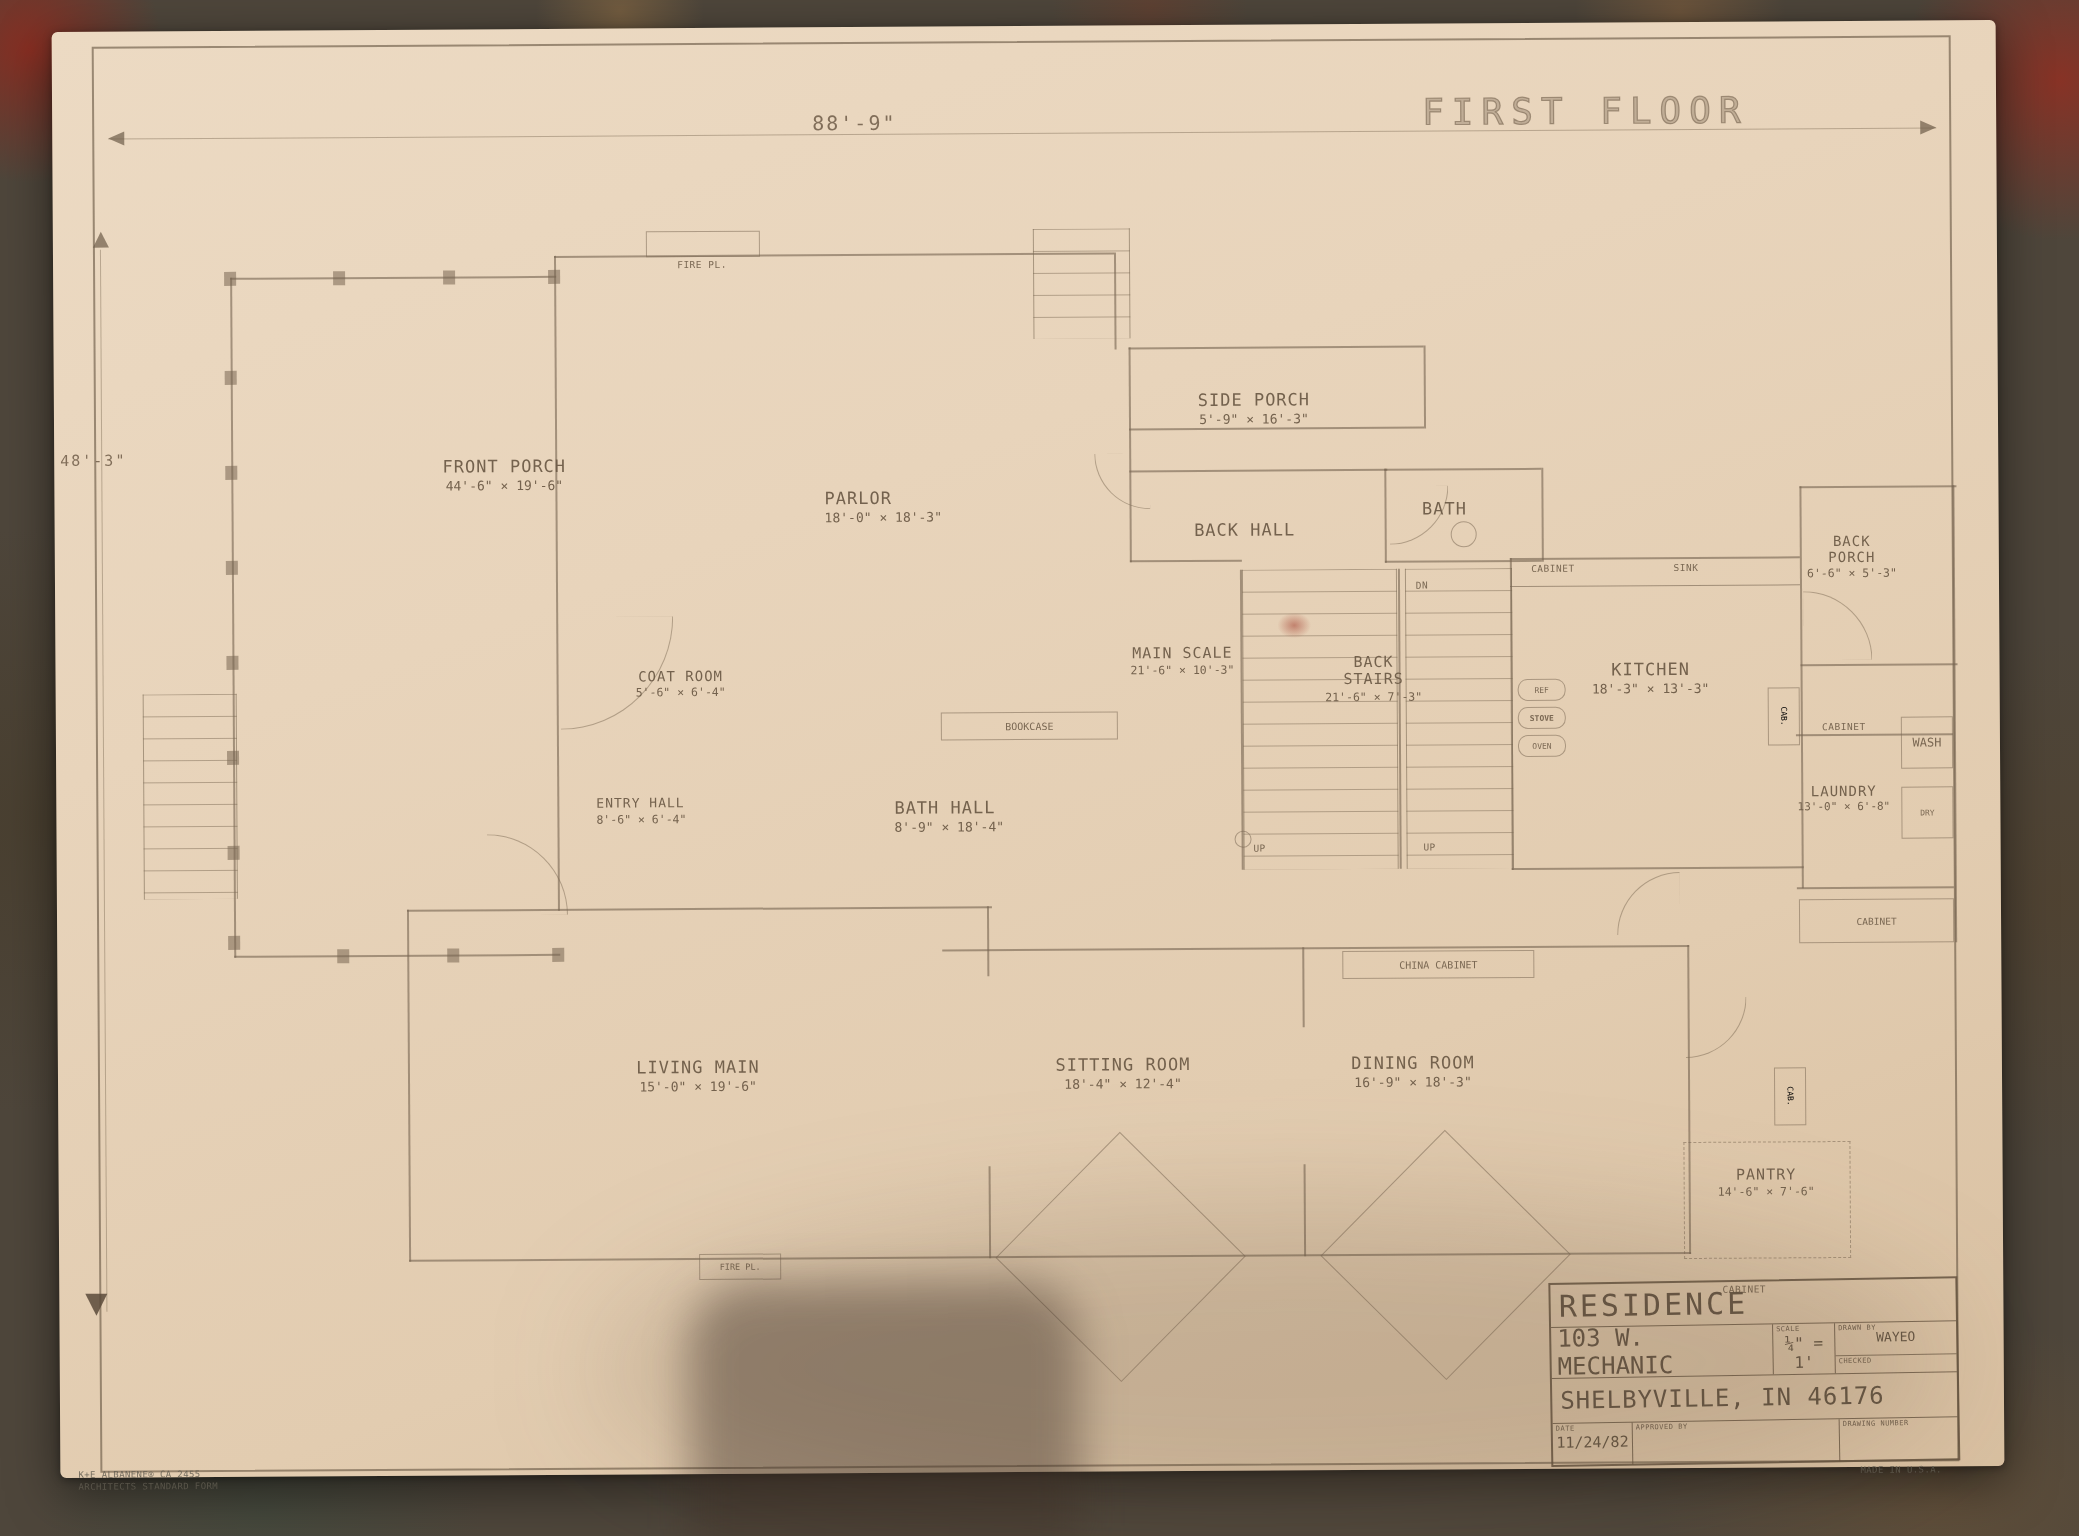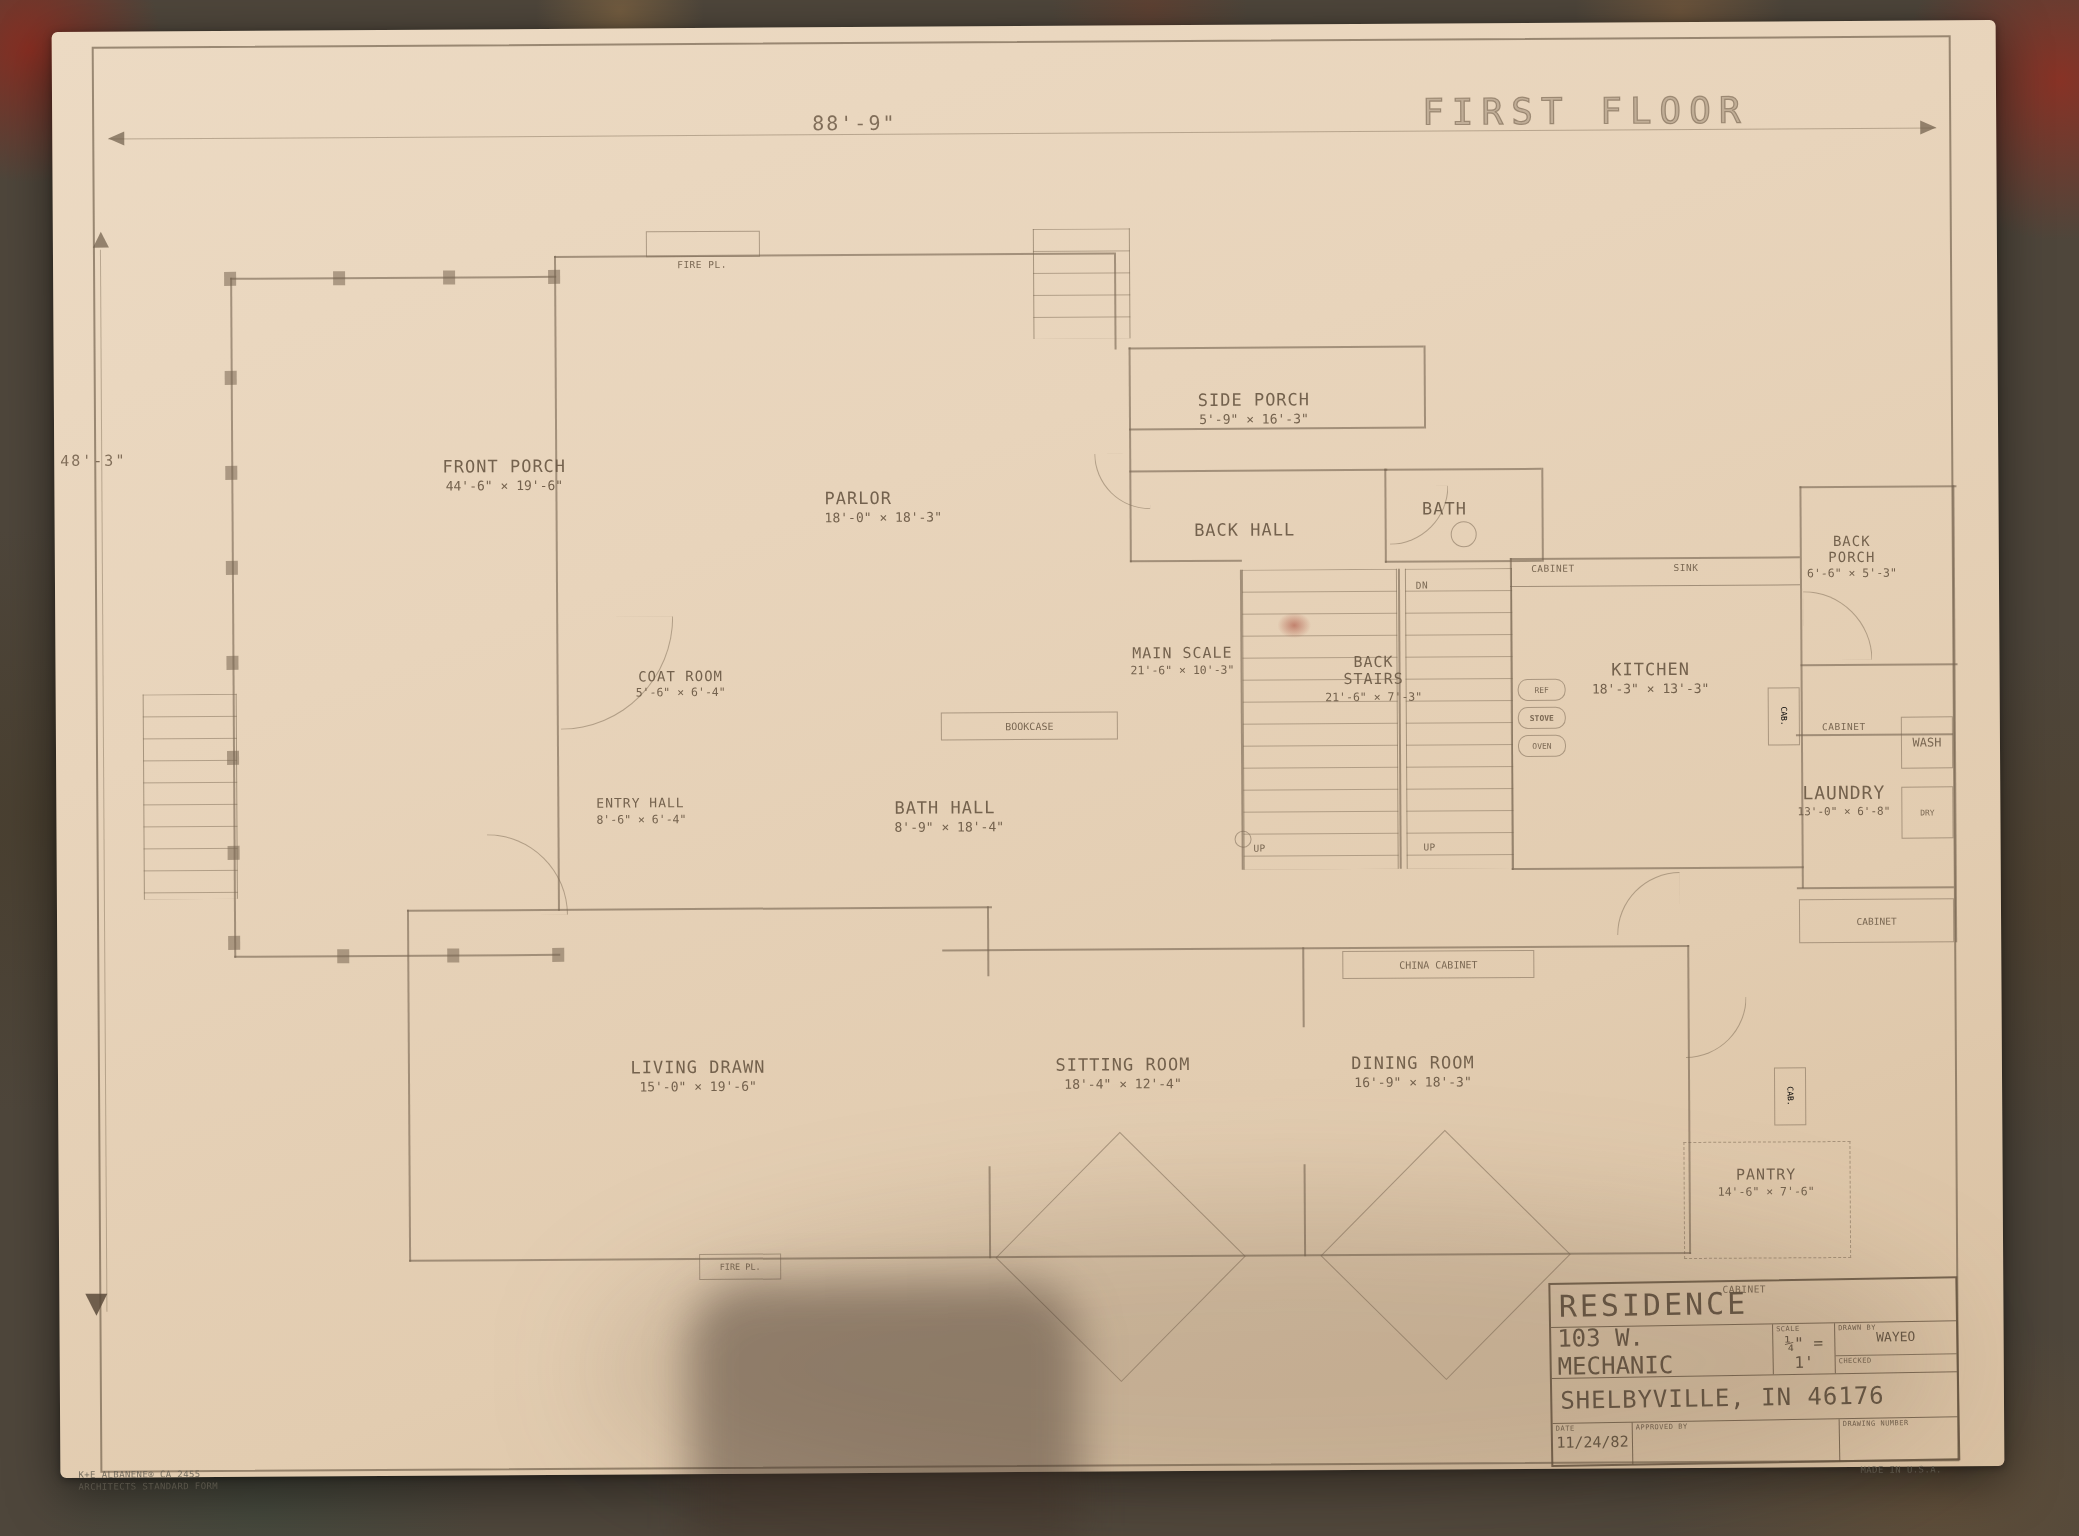--- a/index.html
+++ b/index.html
@@ -223,25 +223,25 @@
       </div>
     <div class="room" style="left:540px;top:768px;width:95px;text-align:left;">
       <div class="rname" style="font-size:13px;">ENTRY HALL</div>
         <div class="rdims" style="font-size:11.5px;">8'-6" × 6'-4"</div>
       </div>
     <div class="room" style="left:838px;top:772px;width:220px;text-align:left;">
       <div class="rname">BATH HALL</div>
         <div class="rdims">8'-9" × 18'-4"</div>
       </div>
     <div class="room" style="left:1735px;top:762px;width:105px;">
-      <div class="rname" style="font-size:18px;">LAUNDRY</div>
+      <div class="rname" style="font-size:14px;">LAUNDRY</div>
         <div class="rdims" style="font-size:11px;">13'-0" × 6'-8"</div>
       </div>
     <div class="room" style="left:530px;top:1030px;width:220px;">
-      <div class="rname">LIVING DRAWN</div>
+      <div class="rname">LIVING MAIN</div>
         <div class="rdims">15'-0" × 19'-6"</div>
       </div>
     <div class="room" style="left:955px;top:1030px;width:220px;">
       <div class="rname">SITTING ROOM</div>
         <div class="rdims">18'-4" × 12'-4"</div>
       </div>
     <div class="room" style="left:1245px;top:1030px;width:220px;">
       <div class="rname">DINING ROOM</div>
         <div class="rdims">16'-9" × 18'-3"</div>
       </div>

